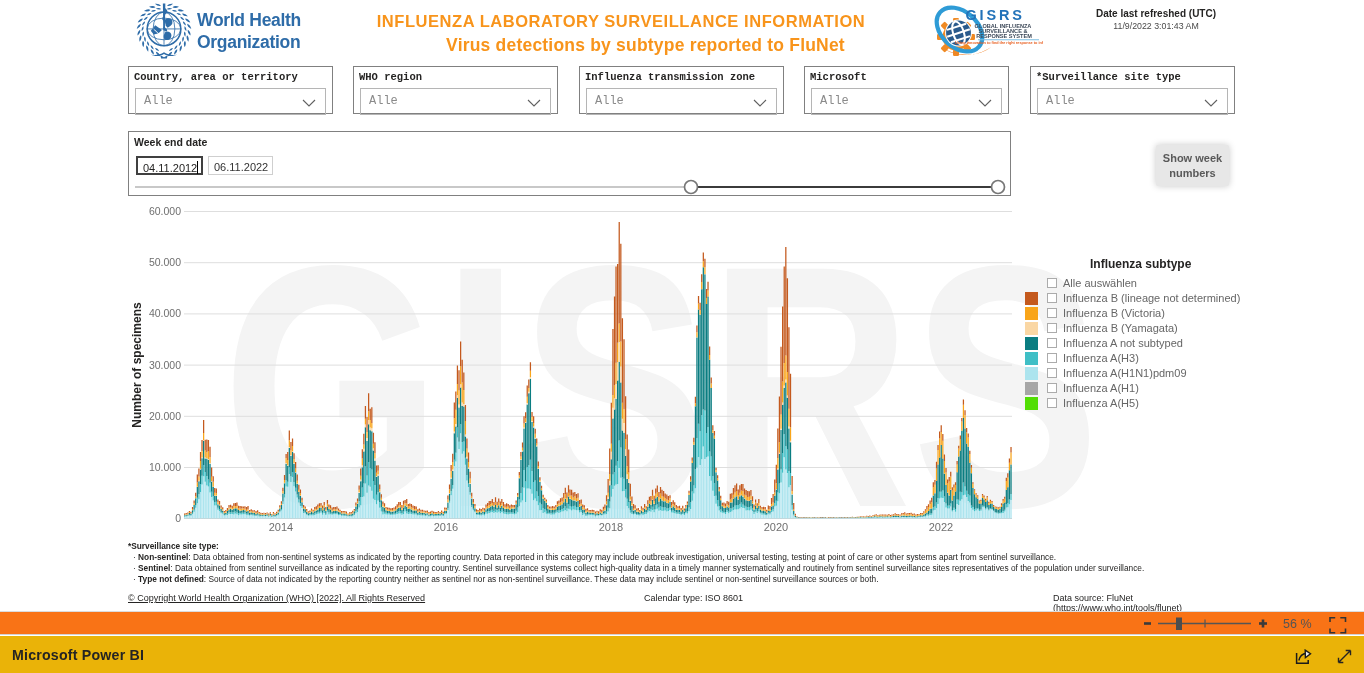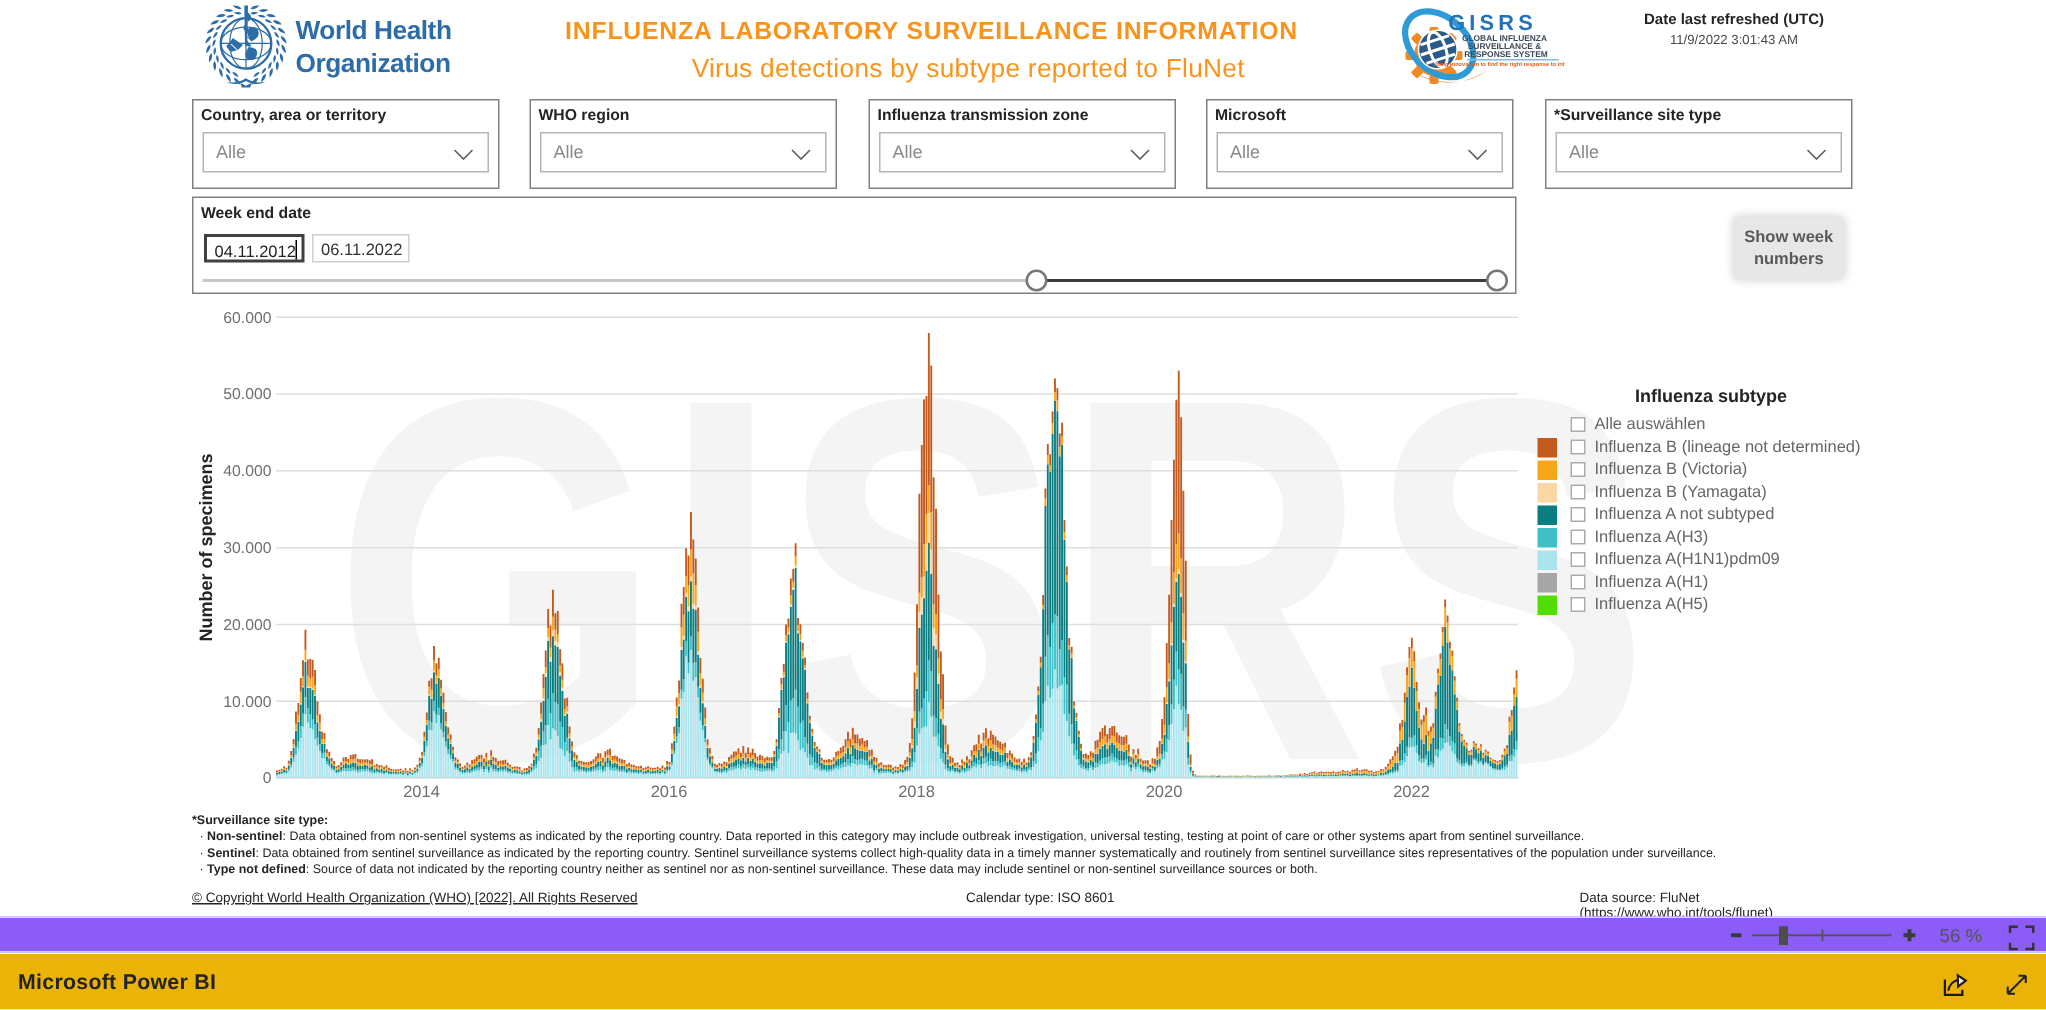--- a/index.html
+++ b/index.html
@@ -4,27 +4,27 @@
 <style>
   * { margin:0; padding:0; box-sizing:border-box; }
   html,body { width:1364px; height:673px; overflow:hidden; background:#fff;
     font-family:"Liberation Sans", sans-serif; }
   .abs { position:absolute; }
   #page { position:relative; width:1364px; height:673px; background:#fff; }
   
   #title1 { left:0; width:1242px; top:12px; text-align:center; color:#F8941B;
     font-size:16.5px; font-weight:bold; letter-spacing:0.55px; }
   #title2 { left:0; width:1244px; top:35px; text-align:center; color:#F8941B;
-    font-size:17.5px; font-weight:normal; letter-spacing:0.2px;padding-left:47px; }
+    font-size:17.5px; font-weight:bold; letter-spacing:0.2px;padding-left:47px; }
   #who-text { left:197px; top:10px; color:#2E6CA8; font-weight:bold; font-size:17.5px; line-height:21.5px; letter-spacing:-0.3px;}
   #refresh { left:1050px; width:212px; top:8px; text-align:center; }
   #refresh .l1 { font-size:10px; font-weight:bold; color:#252423; }
   #refresh .l2 { font-size:8.8px; color:#4a4a4a; margin-top:2px; }
   
-  .slicer { position:absolute; top:66px; width:205px; height:60px; border:1px solid #808080; background:#fff; }
+  .slicer { position:absolute; top:66px; width:205px; height:48px; border:1px solid #808080; background:#fff;font-family:Liberation Mono, monospace; }
   .slicer .lab { font-size:10.5px; font-weight:bold; color:#252423; padding:4px 0 0 5px; }
   .dd { position:absolute; left:6px; right:6px; top:21px; height:27px; border:1px solid #b5b5b5;
         font-size:12px; color:#8a8a8a; line-height:25px; padding-left:8px; }
   .dd svg { position:absolute; right:9px; top:10px; }
   
   #week { left:128px; top:131px; width:883px; height:65px; border:1px solid #808080; background:#fff; position:absolute;}
   #week .lab { font-size:10.5px; font-weight:bold; color:#252423; padding:4px 0 0 5px; }
   .datebox { position:absolute; top:24px; height:19px; font-size:11px; color:#252423; line-height:21px; padding-left:5px; background:#fff; }
   #d1 { left:7px; width:67px; border:2px solid #404040; }
   #d2 { left:79px; width:65px; border:1px solid #cfcfcf; line-height:20px; color:#333;}
@@ -39,21 +39,21 @@
   .lrow .cb { position:absolute; left:22px; top:2px; width:10px; height:10px; border:1px solid #ababab; background:#fff;}
   .lrow .lt { position:absolute; left:38px; top:1px; white-space:nowrap; }
   
   #fn { left:128px; top:541px; width:1110px; font-size:8.3px; color:#252423; }
   #fn .h { font-weight:bold; }
   #fn div { line-height:11px; }
   #fn .b { padding-left:5px; }
   
   #foot { left:128px; top:593px; width:1100px; font-size:9px; color:#252423; }
   
-  #zoombar { left:0; top:611px; width:1364px; height:24px; background:#8b5cf6; border-top:1px solid #dcdcdc; border-bottom:1px solid #d2d2d2;padding-left:10px;}
+  #zoombar { left:0; top:611px; width:1364px; height:24px; background:#f97316; border-top:1px solid #dcdcdc; border-bottom:1px solid #d2d2d2;}
   #pbibar { left:0; top:636px; width:1364px; height:37px; background:#eab308; }
   #pbibar .t { position:absolute; left:12px; top:11px; font-size:14.2px; font-weight:bold; color:#252423; letter-spacing:0.2px;}
 </style>
 </head>
 <body>
 <div id="page">
   <svg class="abs" style="left:133px;top:1px" width="62" height="60" viewBox="0 0 60 58">
   <g stroke="#2E6CA8" fill="none">
     <circle cx="30" cy="27" r="16.3" stroke-width="1.5"></circle>
     <ellipse cx="30" cy="27" rx="10.5" ry="16.3" stroke-width="0.8"></ellipse>

